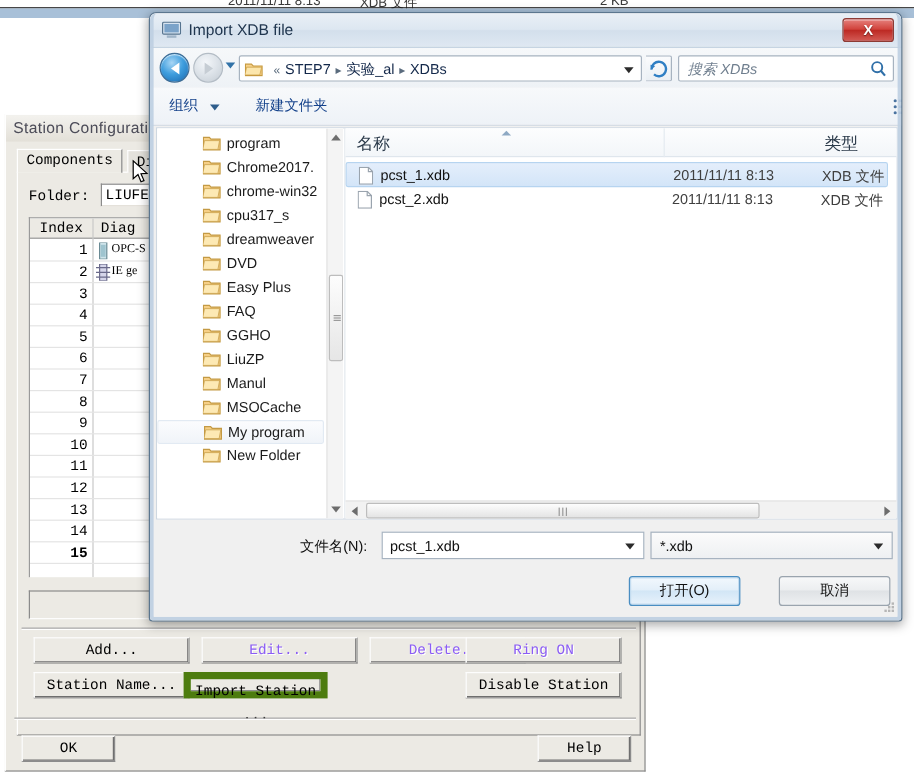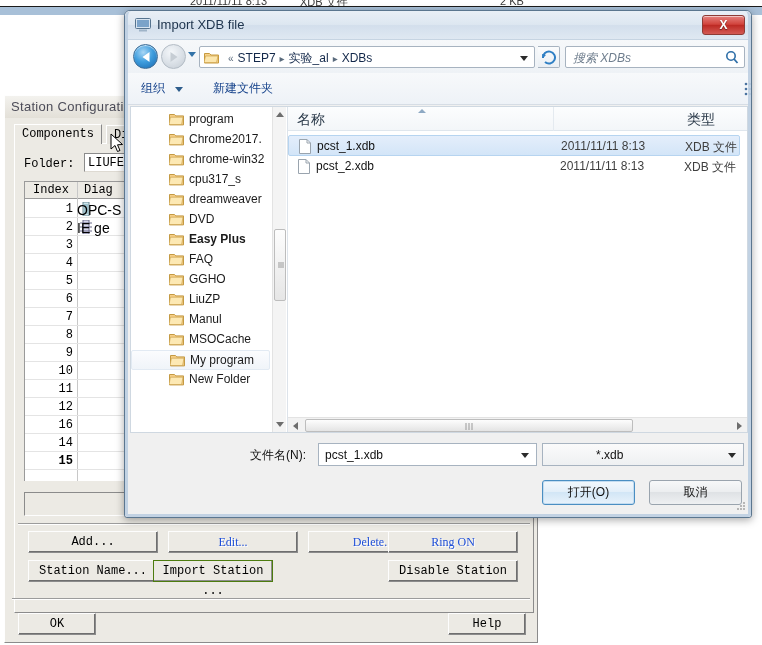--- a/index.html
+++ b/index.html
@@ -99,44 +99,44 @@
   .grid-vline { position: absolute; top: 0; bottom: 0; width: 1px; background: #c8c8c8; }
   .grow {
     position: absolute; left: 0; width: 100%; height: 18px;
     border-bottom: 1px solid #e4e4e4;
   }
   .grow .gidx {
     position: absolute; left: 0; width: 48px; text-align: right;
     font-family: "Liberation Mono", monospace; font-size: 12px; top: 2px;
   }
   .grow .gname {
-    position: absolute; left: 52px; top: 2px;
-    font-family: Liberation Sans, sans-serif; font-size: 14px; white-space: nowrap;
+    position: absolute; left: 68px; top: 2px;
+    font-family: Liberation Serif, serif; font-size: 10px; white-space: nowrap;
   }
   .gicon {
     position: absolute; left: 55px; top: 2px; width: 12px; height: 14px;
   }
   .status-box {
     position: absolute; left: 16px; top: 372px; width: 120px; height: 24px;
     background: #eceae4; border: 1px solid #8b8b8b;
     border-right-color: #fdfdfd; border-bottom-color: #fdfdfd;
   }
   
   .w32btn {
     position: absolute; height: 22px;
     background: #eceae4;
     border: 1px solid #8b8b8b;
     border-top-color: #fdfdfd; border-left-color: #fdfdfd;
     font-family: "Liberation Mono", monospace; font-size: 12px;
     text-align: center; line-height: 20px; color: #000;
     box-shadow: inset -1px -1px 0 #6f6f6f;
     cursor: default;
   }
-  .w32btn.disabled { color: #1d4ed8; text-shadow: 1px 1px 0 #ffffff; font-family: Liberation Serif, serif; }
-  .w32btn.focused { border: 1px solid #4d7c0f; box-shadow: inset -1px -1px 0 #8d8d8d; }
+  .w32btn.disabled { color: #8b5cf6; text-shadow: 1px 1px 0 #ffffff; }
+  .w32btn.focused { border: 6px solid #4d7c0f; box-shadow: inset -1px -1px 0 #8d8d8d; }
   .sep-line {
     position: absolute; height: 1px; background: #9c9c9c;
   }
   .sep-line-lt {
     position: absolute; height: 1px; background: #ffffff;
   }
 
   
   .xdb-win {
     position: absolute; left: 124px; top: 10px; width: 628px; height: 508px;
@@ -386,21 +386,21 @@
   .fn-caret {
     position: absolute; right: 7px; top: 9px; width: 0; height: 0;
     border-left: 4px solid transparent; border-right: 4px solid transparent;
     border-top: 5px solid #2b2b2b; cursor: default;
   }
   .filter-box {
     position: absolute; left: 417px; top: 8px; width: 202px; height: 23px;
     background: linear-gradient(180deg,#fbfbfb 0%,#eef0f2 100%);
     border: 1px solid #a7b3c0;
   }
-  .filter-value { position: absolute; left: 7px; top: 4px; font-size: 12px; color: #101010; margin-left: 46px; }
+  .filter-value { position: absolute; left: 7px; top: 4px; font-size: 12px; color: #101010; }
   .aero-btn {
     position: absolute; height: 25px;
     border-radius: 3px; font-size: 12px; color: #101010;
     text-align: center; line-height: 23px; cursor: default;
     background: linear-gradient(180deg,#f7f8f9 0%,#eceef0 46%,#dfe2e5 50%,#eef0f2 100%);
     border: 1px solid #9aa4ae;
   }
   .aero-btn.default {
     border: 1px solid #4a8ec2;
     box-shadow: 0 0 0 1px #c3dcf0 inset;
@@ -507,21 +507,21 @@
             </div>
             <div class="grow" style="top: 198px;">
               <span class="gidx">11</span>
               <span class="gname"></span>
             </div>
             <div class="grow" style="top: 216px;">
               <span class="gidx">12</span>
               <span class="gname"></span>
             </div>
             <div class="grow" style="top: 234px;">
-              <span class="gidx">16</span>
+              <span class="gidx">13</span>
               <span class="gname"></span>
             </div>
             <div class="grow" style="top: 252px;">
               <span class="gidx">14</span>
               <span class="gname"></span>
             </div>
             <div class="grow" style="top: 270px; font-weight: bold;">
               <span class="gidx">15</span>
               <span class="gname"></span>
             </div>
@@ -681,21 +681,21 @@
                 </svg></span>
               <span class="nav-label">dreamweaver</span>
             </div>
             <div class="nav-item" style="top: 103px;">
               <span class="nav-folder"><svg width="15" height="13" viewBox="0 0 15 13">
                   <path d="M0.5 1.5 h5 l1.3 1.4 h7.7 v9 h-14 z" fill="#f6cf86" stroke="#c49a44"></path>
                   <path d="M1.4 4.2 h12.6 l-1.4 7.3 h-12.6 z" fill="#fde9b4" stroke="#c49a44" stroke-width=".6"></path>
                 </svg></span>
               <span class="nav-label">DVD</span>
             </div>
-            <div class="nav-item" style="top: 123px; font-weight: bold;">
+            <div class="nav-item" style="top: 123px;">
               <span class="nav-folder"><svg width="15" height="13" viewBox="0 0 15 13">
                   <path d="M0.5 1.5 h5 l1.3 1.4 h7.7 v9 h-14 z" fill="#f6cf86" stroke="#c49a44"></path>
                   <path d="M1.4 4.2 h12.6 l-1.4 7.3 h-12.6 z" fill="#fde9b4" stroke="#c49a44" stroke-width=".6"></path>
                 </svg></span>
               <span class="nav-label">Easy Plus</span>
             </div>
             <div class="nav-item" style="top: 143px; text-align: center;">
               <span class="nav-folder"><svg width="15" height="13" viewBox="0 0 15 13">
                   <path d="M0.5 1.5 h5 l1.3 1.4 h7.7 v9 h-14 z" fill="#f6cf86" stroke="#c49a44"></path>
                   <path d="M1.4 4.2 h12.6 l-1.4 7.3 h-12.6 z" fill="#fde9b4" stroke="#c49a44" stroke-width=".6"></path>
@@ -815,21 +815,21 @@
       <div class="fn-label">文件名(N):</div>
       <div class="fn-input">
         <span class="fn-value">pcst_1.xdb</span>
         <i class="fn-caret"></i>
       </div>
       <div class="filter-box">
         <span class="filter-value">*.xdb</span>
         <i class="fn-caret"></i>
       </div>
 
-      <div class="aero-btn default" style="left:417px; top:45px; width:93px;">
+      <div class="aero-btn default" style="left:399px; top:45px; width:93px;">
         <span>打开(O)</span>
       </div>
       <div class="aero-btn" style="left:524px; top:45px; width:93px;">
         <span>取消</span>
       </div>
 
       <span class="grip-corner">
         <svg width="12" height="12" viewBox="0 0 12 12">
           <g fill="#b6b6b6">
             <rect x="8" y="2" width="2" height="2"></rect>

